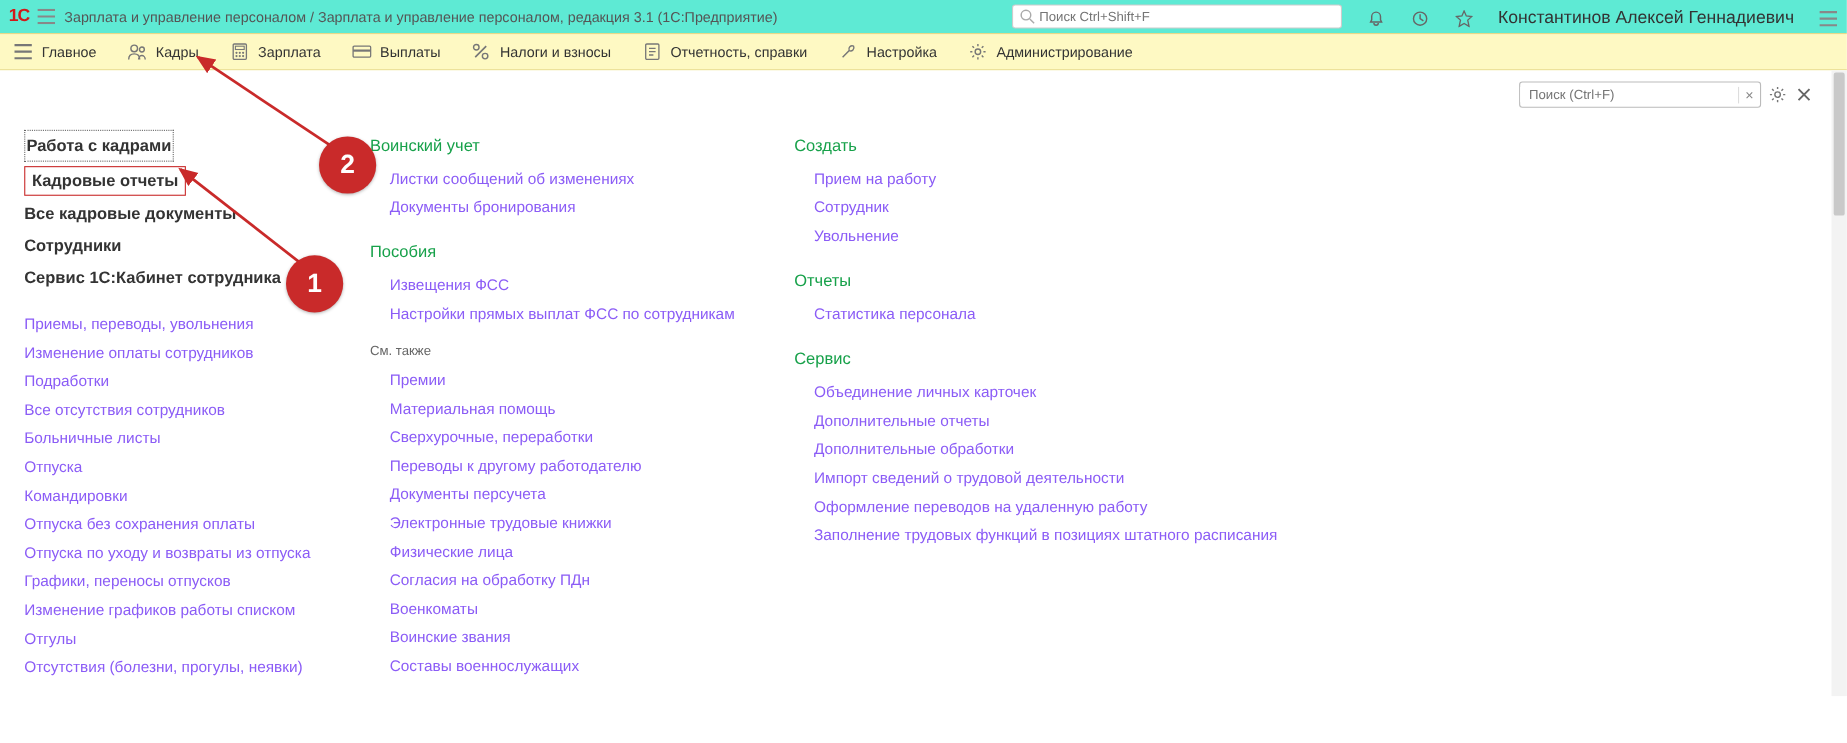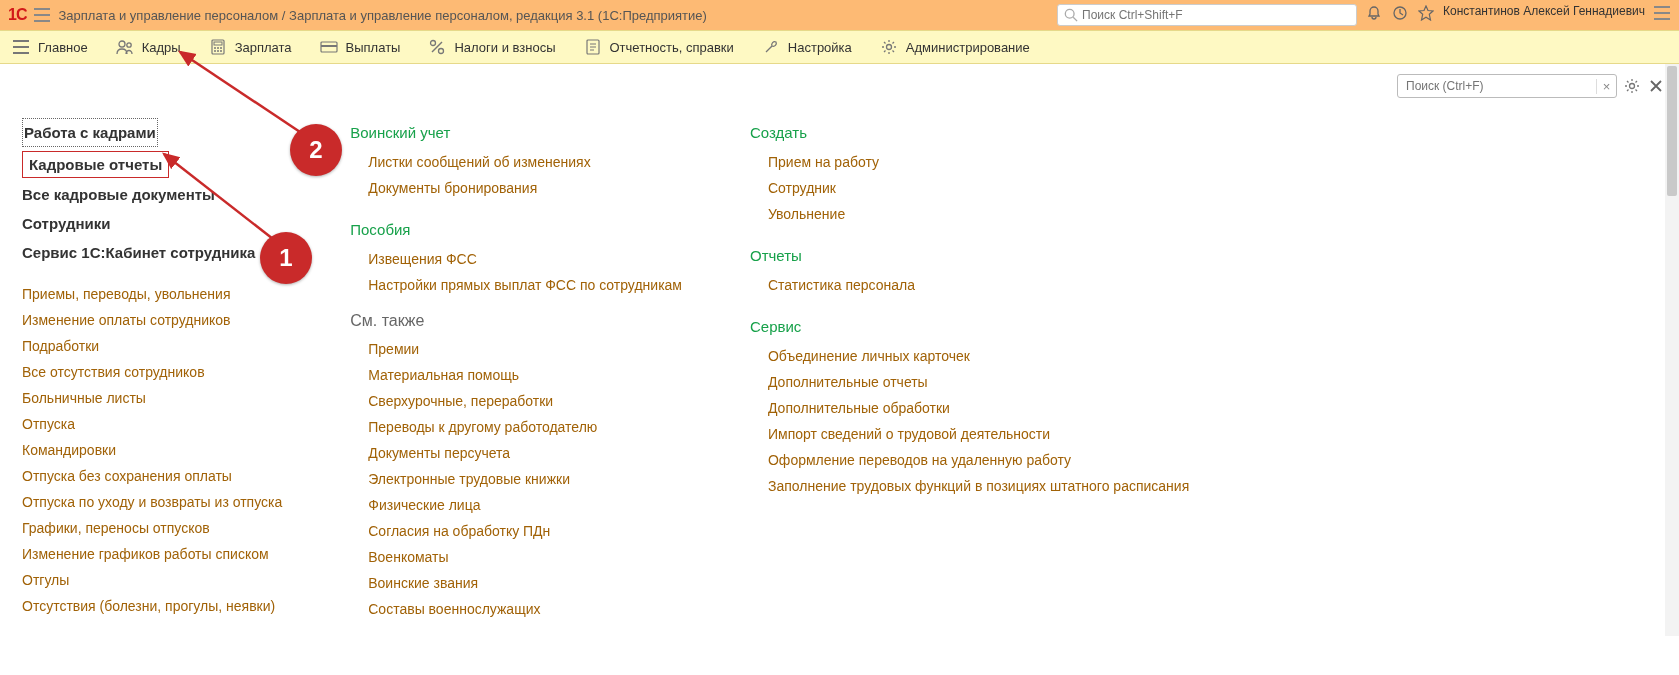--- a/index.html
+++ b/index.html
@@ -1,60 +1,60 @@
 <!DOCTYPE html>
 <html><head>
   <meta charset="utf-8">
   <style>
     * { box-sizing: border-box; margin: 0; padding: 0; }
     body { font-family: Arial, sans-serif; font-size: 13px; background: #fff; color: #333; }
     
     .top-bar {
       display: flex; align-items: center; height: 30px;
-      background: #fdba74; padding: 0 8px; gap: 8px;
+      background: #5eead4; padding: 0 8px; gap: 8px;
     }
     .logo { color: #d21919; font-weight: bold; font-size: 16px; letter-spacing: -1px; }
     .hamburger-icon svg { display: block; }
     .app-title { color: #555; font-size: 13px; flex-shrink: 0; }
-    .top-right { margin-left: auto; display: flex; align-items: flex-start; gap: 8px; }
+    .top-right { margin-left: auto; display: flex; align-items: flex-end; gap: 22px; }
     .search-top {
       display: flex; align-items: center; background: #fff; border: 1px solid #ccc;
       border-radius: 3px; height: 22px; width: 300px; padding: 0 6px; gap: 4px;
     }
     .search-top input { border: none; outline: none; flex: 1; font-size: 12px; color: #888; background: transparent; }
     .top-icon { width: 18px; height: 18px; color: #555; display: flex; align-items: center; justify-content: center; cursor: pointer; }
-    .user-name { color: #333; font-size: 12px; }
+    .user-name { color: #333; font-size: 16px; }
     
     .nav-bar {
       display: flex; align-items: center; height: 34px;
       background: #fef9c3; border-top: 1px solid #e6d98a; border-bottom: 1px solid #e6d98a;
       padding: 0 12px; gap: 28px;
     }
     .nav-item {
       display: flex; align-items: center; gap: 8px; cursor: pointer;
       color: #333; font-size: 13px;
     }
     .nav-icon { width: 18px; height: 18px; display: flex; align-items: center; justify-content: center; color: #777; }
     
     .content-wrap { position: relative; padding: 14px 22px; background: #fff; }
     
-    .top-controls { position: absolute; top: 10px; right: 14px; display: flex; align-items: center; gap: 6px; }
+    .top-controls { position: absolute; top: 10px; right: 30px; display: flex; align-items: center; gap: 6px; }
     .search-box {
       display: flex; align-items: center; border: 1px solid #bbb; border-radius: 3px;
       height: 24px; width: 220px; background: #fff;
     }
     .search-box input { border: none; outline: none; flex: 1; padding: 0 8px; font-size: 12px; color: #888; }
     .search-box .clear { width: 20px; text-align: center; color: #888; border-left: 1px solid #ddd; cursor: pointer; }
     
-    .columns { display: flex; gap: 68px; margin-top: 40px; }
+    .columns { display: flex; gap: 54px; margin-top: 40px; }
     .col { min-width: 240px; }
-    .col a { display: block; color: #a16207; text-decoration: none; padding: 5px 0; font-size: 14px; cursor: pointer; }
+    .col a { display: block; color: #8b5cf6; text-decoration: none; padding: 5px 0; font-size: 14px; cursor: pointer; }
     .col .indent a { padding-left: 18px; }
     .col .section-title { color: #17a14a; font-size: 15px; padding: 6px 0 8px 0; font-weight: normal; }
-    .col .sub-title { color: #666; font-size: 16px; padding: 14px 0 6px 0; }
+    .col .sub-title { color: #666; font-size: 12px; padding: 14px 0 6px 0; }
     .col .main-link { font-weight: bold; font-size: 15px; padding: 6px 0; display: block; color: #333; text-decoration: none; cursor: pointer; }
     .col .main-link.dotted { outline: 1px dotted #666; outline-offset: -1px; padding-left: 2px; padding-right: 2px; display: inline-block; margin-bottom: 2px; }
     .col .main-link.boxed { border: 1px solid #c92a2a; padding: 4px 6px; display: inline-block; margin: 2px 0; }
     
     .callout {
       position: absolute; width: 52px; height: 52px; border-radius: 50%;
       background: #c92a2a; color: #fff; font-size: 24px; font-weight: bold;
       display: flex; align-items: center; justify-content: center;
       box-shadow: 0 1px 3px rgba(0,0,0,.3);
     }

